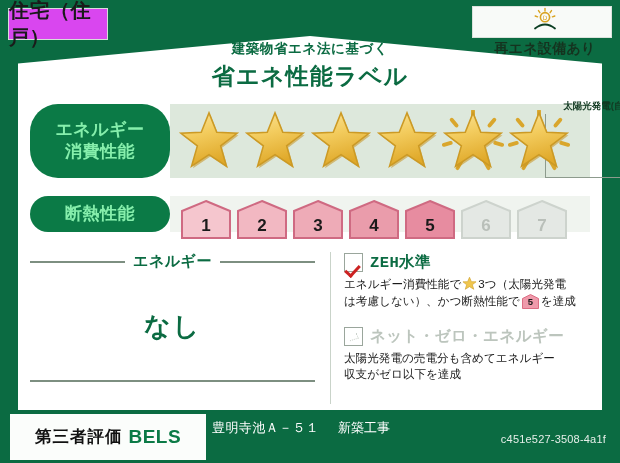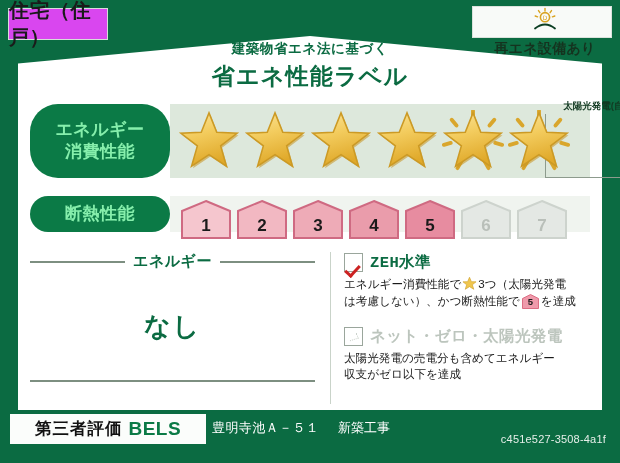--- a/index.html
+++ b/index.html
@@ -114,21 +114,21 @@
     display:inline-block;vertical-align:-4px;width:17px;height:15px;margin:0 2px;position:relative;
   }
   .inline-house .n{
     position:absolute;left:0;right:0;bottom:0px;text-align:center;
     font-size:9.5px;font-weight:bold;color:#1a1a1a;
   }
   .blk2{margin-top:16px;}
 
   
   .foot-chip{
-    position:absolute;left:10px;top:414px;width:196px;height:30px;
+    position:absolute;left:10px;top:414px;width:196px;height:46px;
     background:#fbfdfb;display:flex;align-items:center;justify-content:center;gap:6px;
   }
   .foot-chip .ja{font-size:16.5px;font-weight:bold;color:#111;letter-spacing:1px;}
   .foot-chip .bels{font-size:19px;font-weight:bold;color:#0b7a46;letter-spacing:.5px;}
   .foot-name{
     position:absolute;left:212px;top:419px;color:#ffffff;font-size:13px;letter-spacing:.4px;
   }
   .foot-work{position:absolute;left:338px;top:419px;color:#ffffff;font-size:13px;}
   .foot-date{
     position:absolute;right:14px;top:415px;color:#ffffff;font-size:14px;font-weight:bold;text-align:right;
@@ -339,21 +339,21 @@
       <span>エネルギー消費性能で</span><span class="inline-star"><svg width="15" height="15" viewBox="0 0 24 24">
             <polygon points="12,2 15,9 22.5,9.3 16.6,14 18.8,21.3 12,17 5.2,21.3 7.4,14 1.5,9.3 9,9" fill="#f0c64e" stroke="#cfa02c" stroke-width="1"></polygon>
           </svg></span><span>3つ（太陽光発電</span><br>
       <span>は考慮しない）、かつ断熱性能で</span><span class="inline-house"><svg width="17" height="15" viewBox="0 0 34 30" style="position:absolute;left:0;top:0;">
             <polygon points="17,1 33,9 33,29 1,29 1,9" fill="#ef9aab" stroke="#d4566f" stroke-width="1.6"></polygon>
           </svg><span class="n">5</span></span><span>を達成</span>
     </div>
 
     <div class="check-row blk2">
       <span class="chk off"></span>
-      <span class="ck-title muted">ネット・ゼロ・太陽光発電</span>
+      <span class="ck-title muted">ネット・ゼロ・エネルギー</span>
     </div>
     <div class="ck-desc">
       <span>太陽光発電の売電分も含めてエネルギー</span><br>
       <span>収支がゼロ以下を達成</span>
     </div>
   </div>
 
   <div class="foot-chip">
     <span class="ja">第三者評価</span>
     <span class="bels">BELS</span>

